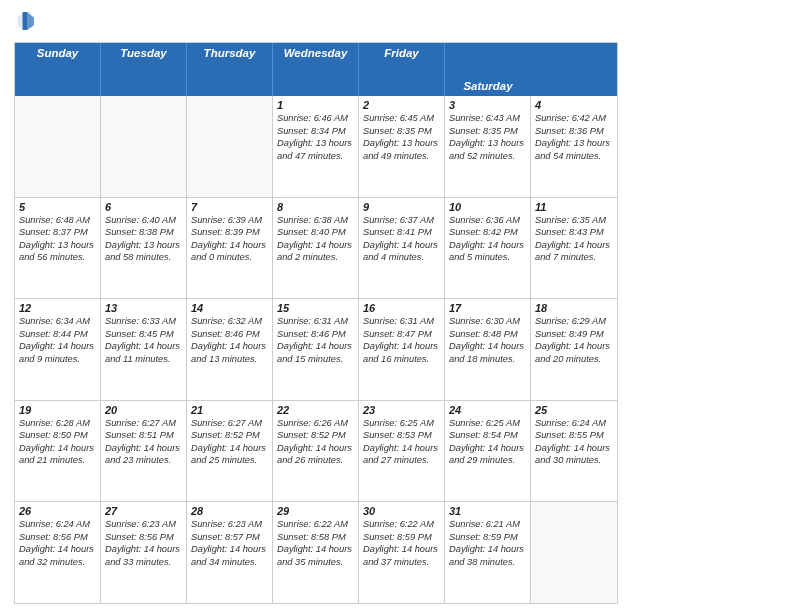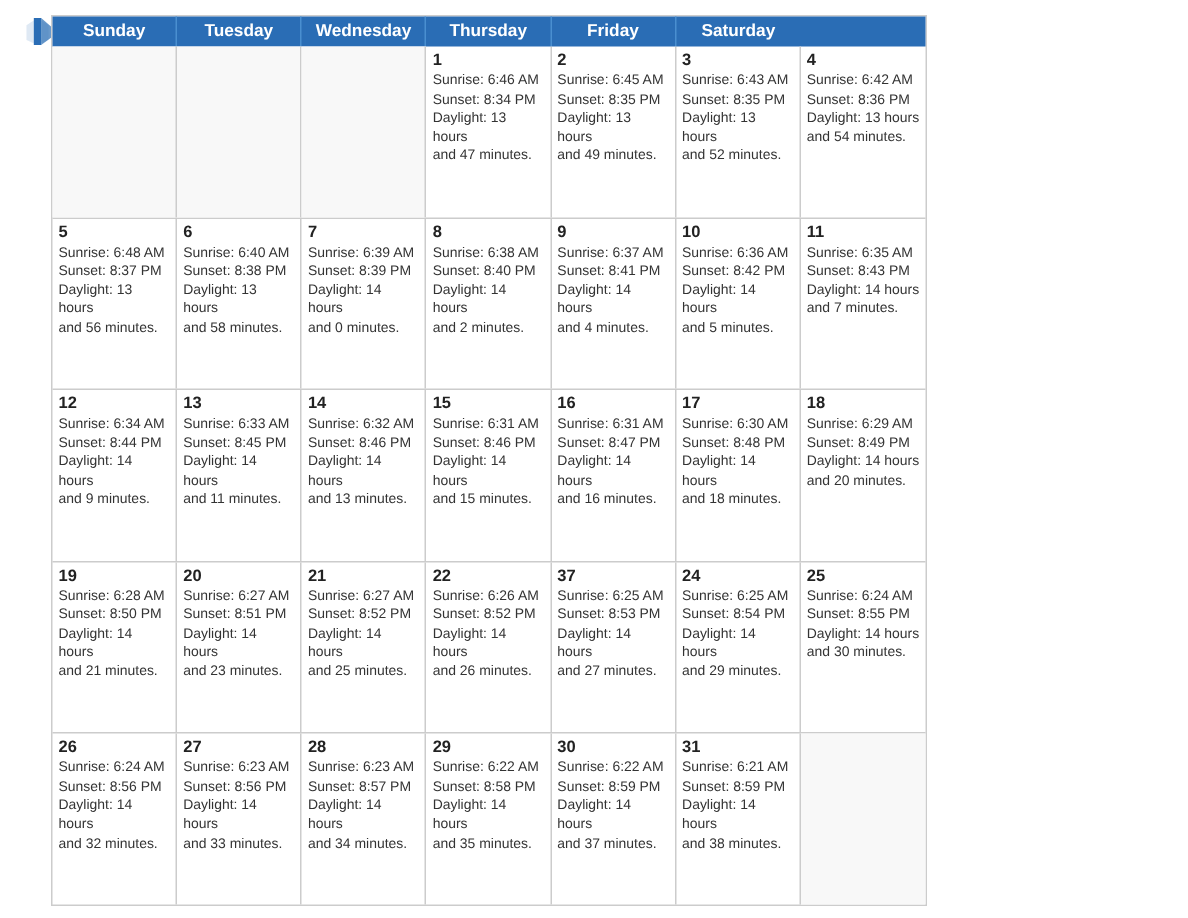--- a/index.html
+++ b/index.html
@@ -8,21 +8,22 @@
       height: 612px;
       font-family: Arial, Helvetica, sans-serif;
       background: #fff;
       overflow: hidden;
     }
     .page {
       width: 632px;
       height: 612px;
       padding: 10px 14px 8px 14px;
       display: flex;
-      flex-direction: row;
+      flex-direction: column;
+      font-style: italic;
     }
     .header {
       display: flex;
       justify-content: space-between;
       align-items: flex-start;
       margin-bottom: 6px;
     }
     .logo {
       display: flex;
       align-items: center;
@@ -65,21 +66,21 @@
       background: #2a6db5;
     }
     .cal-head-cell {
       color: #fff;
       font-size: 11.5px;
       font-weight: bold;
       padding: 4px 5px;
       text-align: center;
       border-right: 1px solid #4a8fd0;
     }
-    .cal-head-cell:last-child { border-right: none; }
+    .cal-head-cell:last-child { border-right: none; margin-top: 33px; }
     .cal-body {
       flex: 1;
       display: flex;
       flex-direction: column;
     }
     .cal-row {
       display: grid;
       grid-template-columns: repeat(7, 1fr);
       flex: 1;
       border-bottom: 1px solid #ccc;
@@ -131,22 +132,22 @@
     <div class="title-block">
       <div class="cal-title"></div>
       <div class="cal-subtitle"></div>
     </div>
   </div>
 
   <div class="calendar">
     <div class="cal-head" id="cal-head">
         <div class="cal-head-cell">Sunday</div>
         <div class="cal-head-cell">Tuesday</div>
+        <div class="cal-head-cell">Thursday</div>
         <div class="cal-head-cell">Wednesday</div>
-        <div class="cal-head-cell">Thursday</div>
         <div class="cal-head-cell">Friday</div>
         <div class="cal-head-cell">Saturday</div>
       </div>
     <div class="cal-body" id="cal-body">
         <div class="cal-row">
           <div class="cal-cell empty"></div>
           <div class="cal-cell empty"></div>
           <div class="cal-cell empty"></div>
           <div class="cal-cell">
             <div class="day-num">1</div>
@@ -302,21 +303,21 @@
             <div class="cell-line">and 25 minutes.</div>
           </div>
           <div class="cal-cell">
             <div class="day-num">22</div>
             <div class="cell-line">Sunrise: 6:26 AM</div>
             <div class="cell-line">Sunset: 8:52 PM</div>
             <div class="cell-line">Daylight: 14 hours</div>
             <div class="cell-line">and 26 minutes.</div>
           </div>
           <div class="cal-cell">
-            <div class="day-num">37</div>
+            <div class="day-num">23</div>
             <div class="cell-line">Sunrise: 6:25 AM</div>
             <div class="cell-line">Sunset: 8:53 PM</div>
             <div class="cell-line">Daylight: 14 hours</div>
             <div class="cell-line">and 27 minutes.</div>
           </div>
           <div class="cal-cell">
             <div class="day-num">24</div>
             <div class="cell-line">Sunrise: 6:25 AM</div>
             <div class="cell-line">Sunset: 8:54 PM</div>
             <div class="cell-line">Daylight: 14 hours</div>

